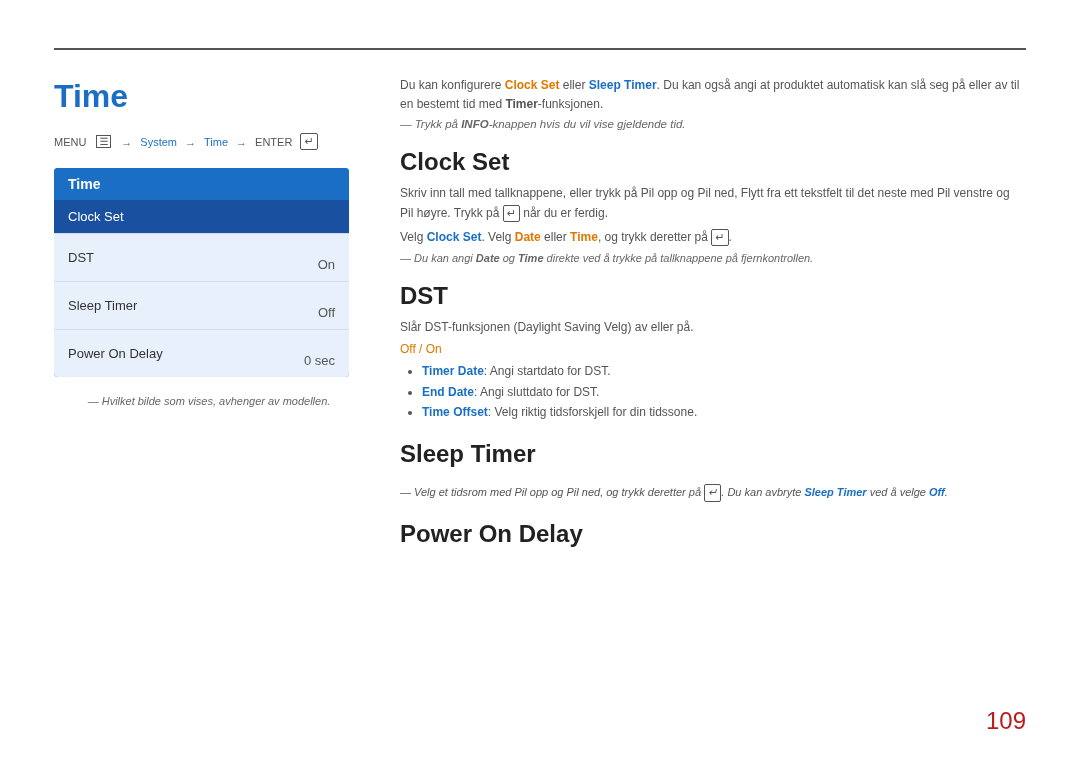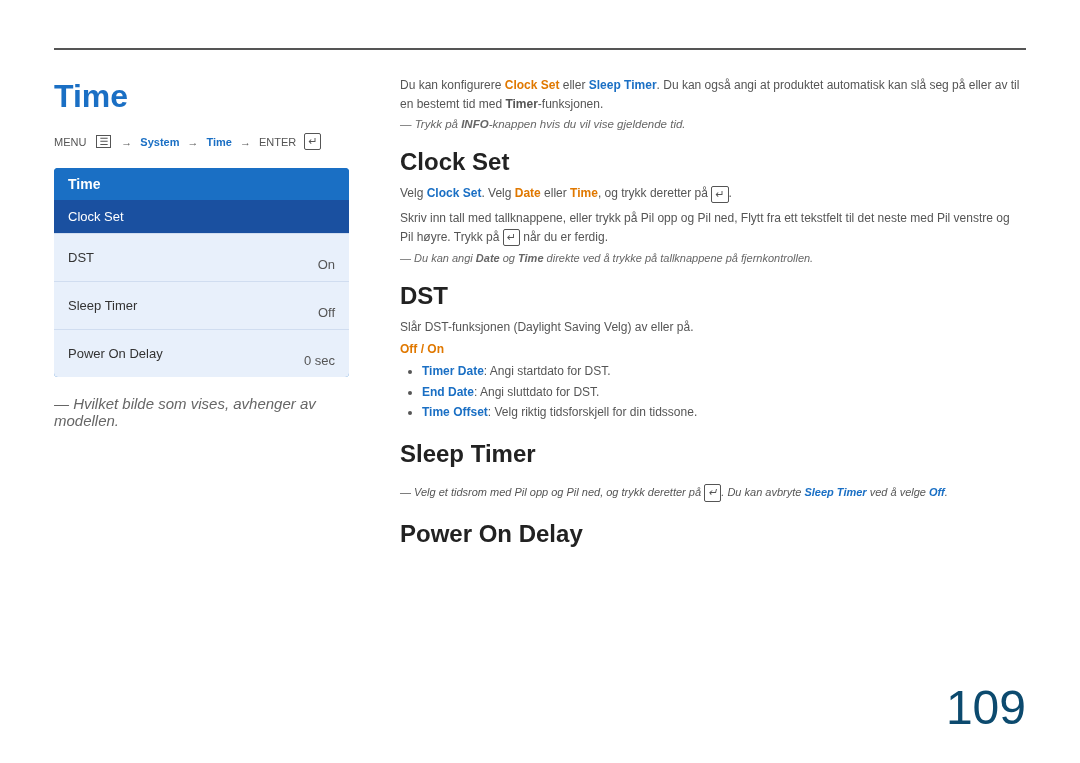--- a/index.html
+++ b/index.html
@@ -41,21 +41,21 @@
     .menu-path {
       font-size: 11px;
       color: #555;
       margin-bottom: 18px;
       display: flex;
       align-items: center;
       gap: 8px;
     }
     .menu-path .menu-blue {
       color: #1a6fc4;
-      font-weight: bold;
+      font-weight: normal;
     }
 
     .menu-box {
       background: #1a6fc4;
       border-radius: 4px;
       overflow: hidden;
       width: 295px;
     }
     .menu-box-header {
       background: #1a6fc4;
@@ -85,23 +85,24 @@
       color: #555;
       font-size: 13px;
       margin-top: 14px;
     }
     .menu-item.active .menu-item-value {
       color: #fff;
     }
 
     .footnote {
       margin-top: 18px;
-      font-size: 15px;
+      font-size: 11px;
       color: #666;
       font-style: italic;
+      text-align: center;
     }
     .footnote::before {
       content: '― ';
     }
 
     .right-panel {
       position: absolute;
       top: 76px;
       left: 400px;
       right: 54px;
@@ -149,21 +150,21 @@
       font-style: italic;
       margin-bottom: 6px;
     }
     .section-note::before {
       content: '― ';
     }
 
     .highlight-line {
       color: #e07800;
       font-size: 12px;
-      font-weight: bold;
+      font-weight: normal;
       margin-bottom: 5px;
     }
 
     .bullet-list {
       list-style: disc;
       padding-left: 22px;
       margin-bottom: 5px;
     }
     .bullet-list li {
       font-size: 12px;
@@ -185,22 +186,22 @@
       margin-top: 16px;
     }
     .sleep-timer-note::before {
       content: '― ';
     }
 
     .page-number {
       position: absolute;
       bottom: 28px;
       right: 54px;
-      font-size: 48px;
-      color: #0c4a6e;
+      font-size: 24px;
+      color: #b91c1c;
       font-weight: 300;
     }
 
     .enter-icon {
       display: inline-block;
       font-size: 11px;
       border: 1px solid #555;
       padding: 0 3px;
       border-radius: 2px;
       line-height: 1.4;
@@ -252,24 +253,24 @@
 
 <div class="right-panel">
 
   <div class="intro-text">
     Du kan konfigurere <span class="bold-orange">Clock Set</span> eller <span class="bold-blue">Sleep Timer</span>. Du kan også angi at produktet automatisk kan slå seg på eller av til en bestemt tid med <span class="bold">Timer</span>-funksjonen.
   </div>
   <div class="intro-note">Trykk på <strong>INFO</strong>-knappen hvis du vil vise gjeldende tid.</div>
 
   <div class="section-title">Clock Set</div>
   <div class="section-text">
+    Skriv inn tall med tallknappene, eller trykk på Pil opp og Pil ned, Flytt fra ett tekstfelt til det neste med Pil venstre og Pil høyre. Trykk på <span class="enter-icon">↵</span> når du er ferdig.
+  </div>
+  <div class="section-text">
     Velg <span class="blue bold">Clock Set</span>. Velg <span class="orange bold">Date</span> eller <span class="orange bold">Time</span>, og trykk deretter på <span class="enter-icon">↵</span>.
-  </div>
-  <div class="section-text">
-    Skriv inn tall med tallknappene, eller trykk på Pil opp og Pil ned, Flytt fra ett tekstfelt til det neste med Pil venstre og Pil høyre. Trykk på <span class="enter-icon">↵</span> når du er ferdig.
   </div>
   <div class="section-note">Du kan angi <strong>Date</strong> og <strong>Time</strong> direkte ved å trykke på tallknappene på fjernkontrollen.</div>
 
   <div class="section-title">DST</div>
   <div class="section-text">Slår DST-funksjonen (Daylight Saving Velg) av eller på.</div>
   <div class="highlight-line">Off / On</div>
   <ul class="bullet-list">
     <li><span class="bold-blue">Timer Date</span>: Angi startdato for DST.</li>
     <li><span class="bold-blue">End Date</span>: Angi sluttdato for DST.</li>
     <li><span class="bold-blue">Time Offset</span>: Velg riktig tidsforskjell for din tidssone.</li>

